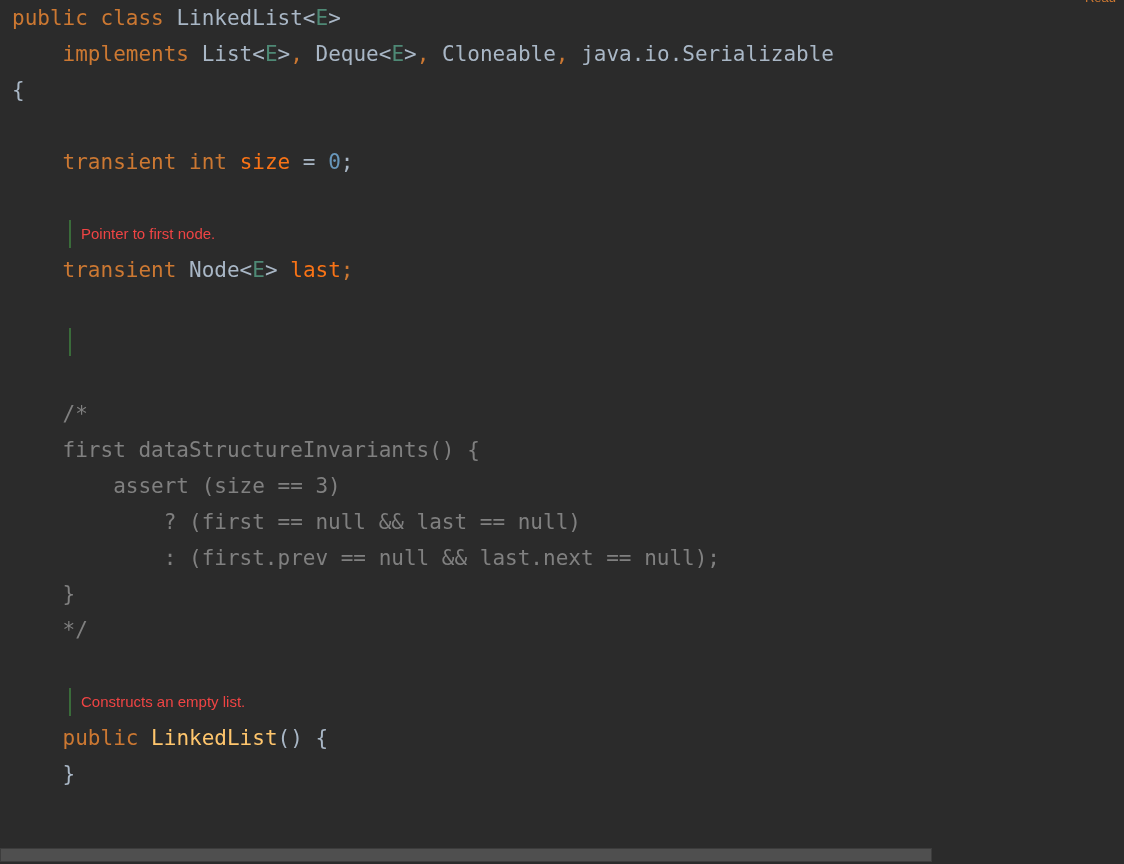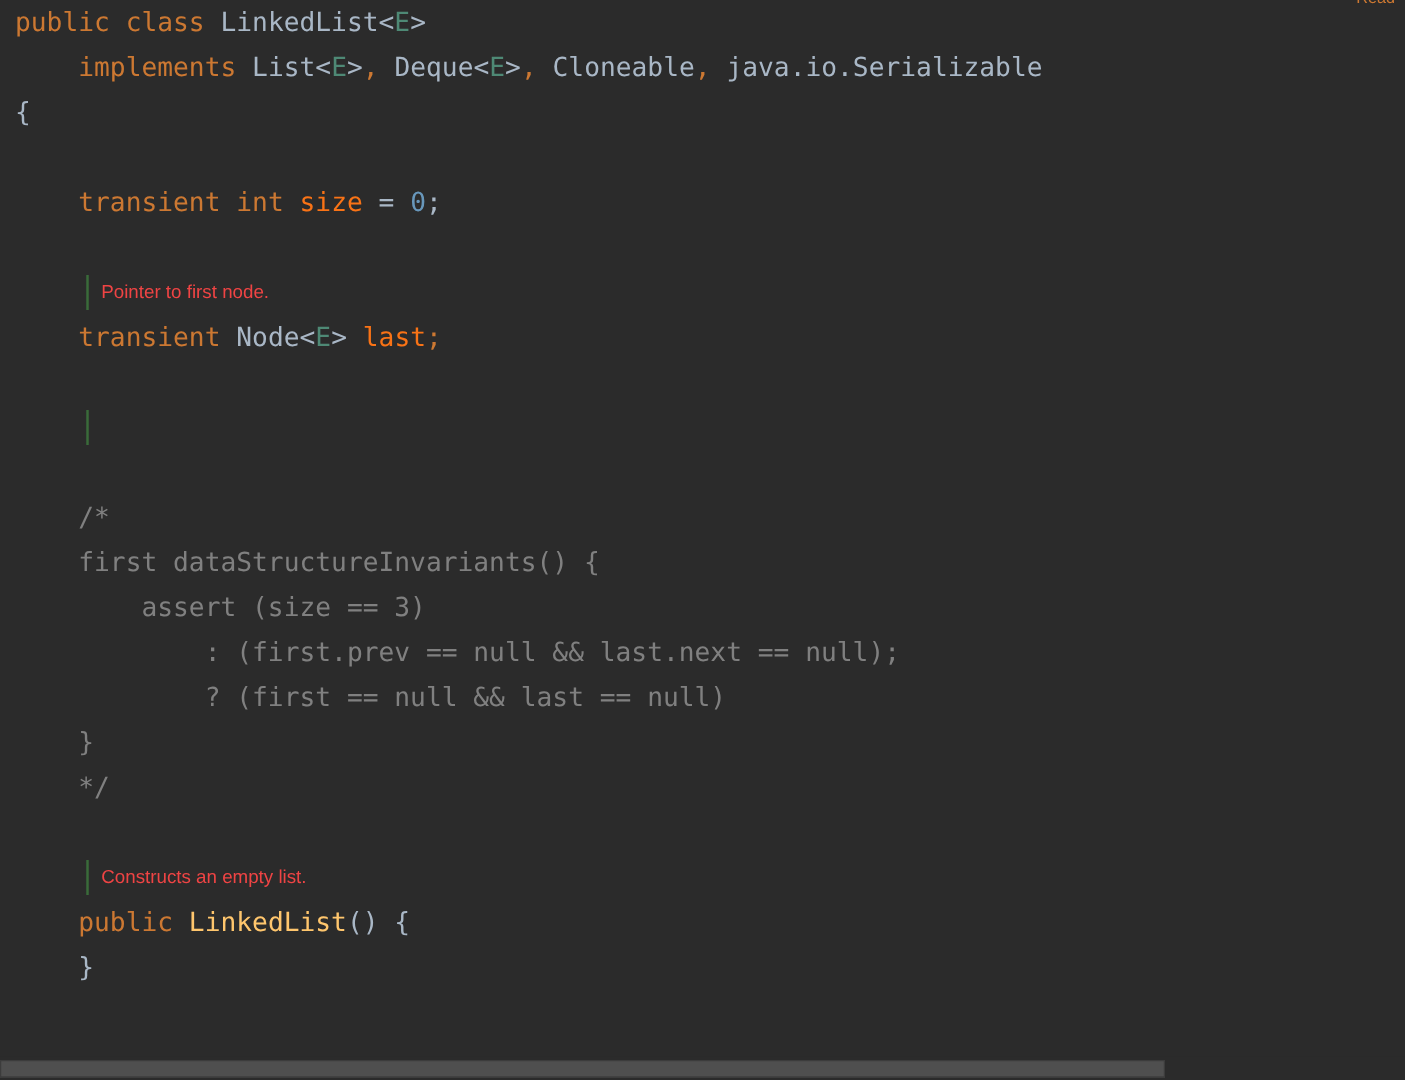--- a/index.html
+++ b/index.html
@@ -151,22 +151,22 @@
     <div class="doc">
       <span class="bar"></span>
     </div>
 
 
     <div class="line"></div>
 
     <div class="line"><span class="cmt">    /*</span></div>
     <div class="line"><span class="cmt">    first dataStructureInvariants() {</span></div>
     <div class="line"><span class="cmt">        assert (size == 3)</span></div>
+    <div class="line"><span class="cmt">            ? (first == null &amp;&amp; last == null)</span></div>
     <div class="line"><span class="cmt">            : (first.prev == null &amp;&amp; last.next == null);</span></div>
-    <div class="line"><span class="cmt">            ? (first == null &amp;&amp; last == null)</span></div>
     <div class="line"><span class="cmt">    }</span></div>
     <div class="line"><span class="cmt">    */</span></div>
 
     <div class="line"></div>
 
     <div class="doc">
       <span class="bar"></span>
       <span class="doctext">Constructs an empty list.</span>
     </div>
 

